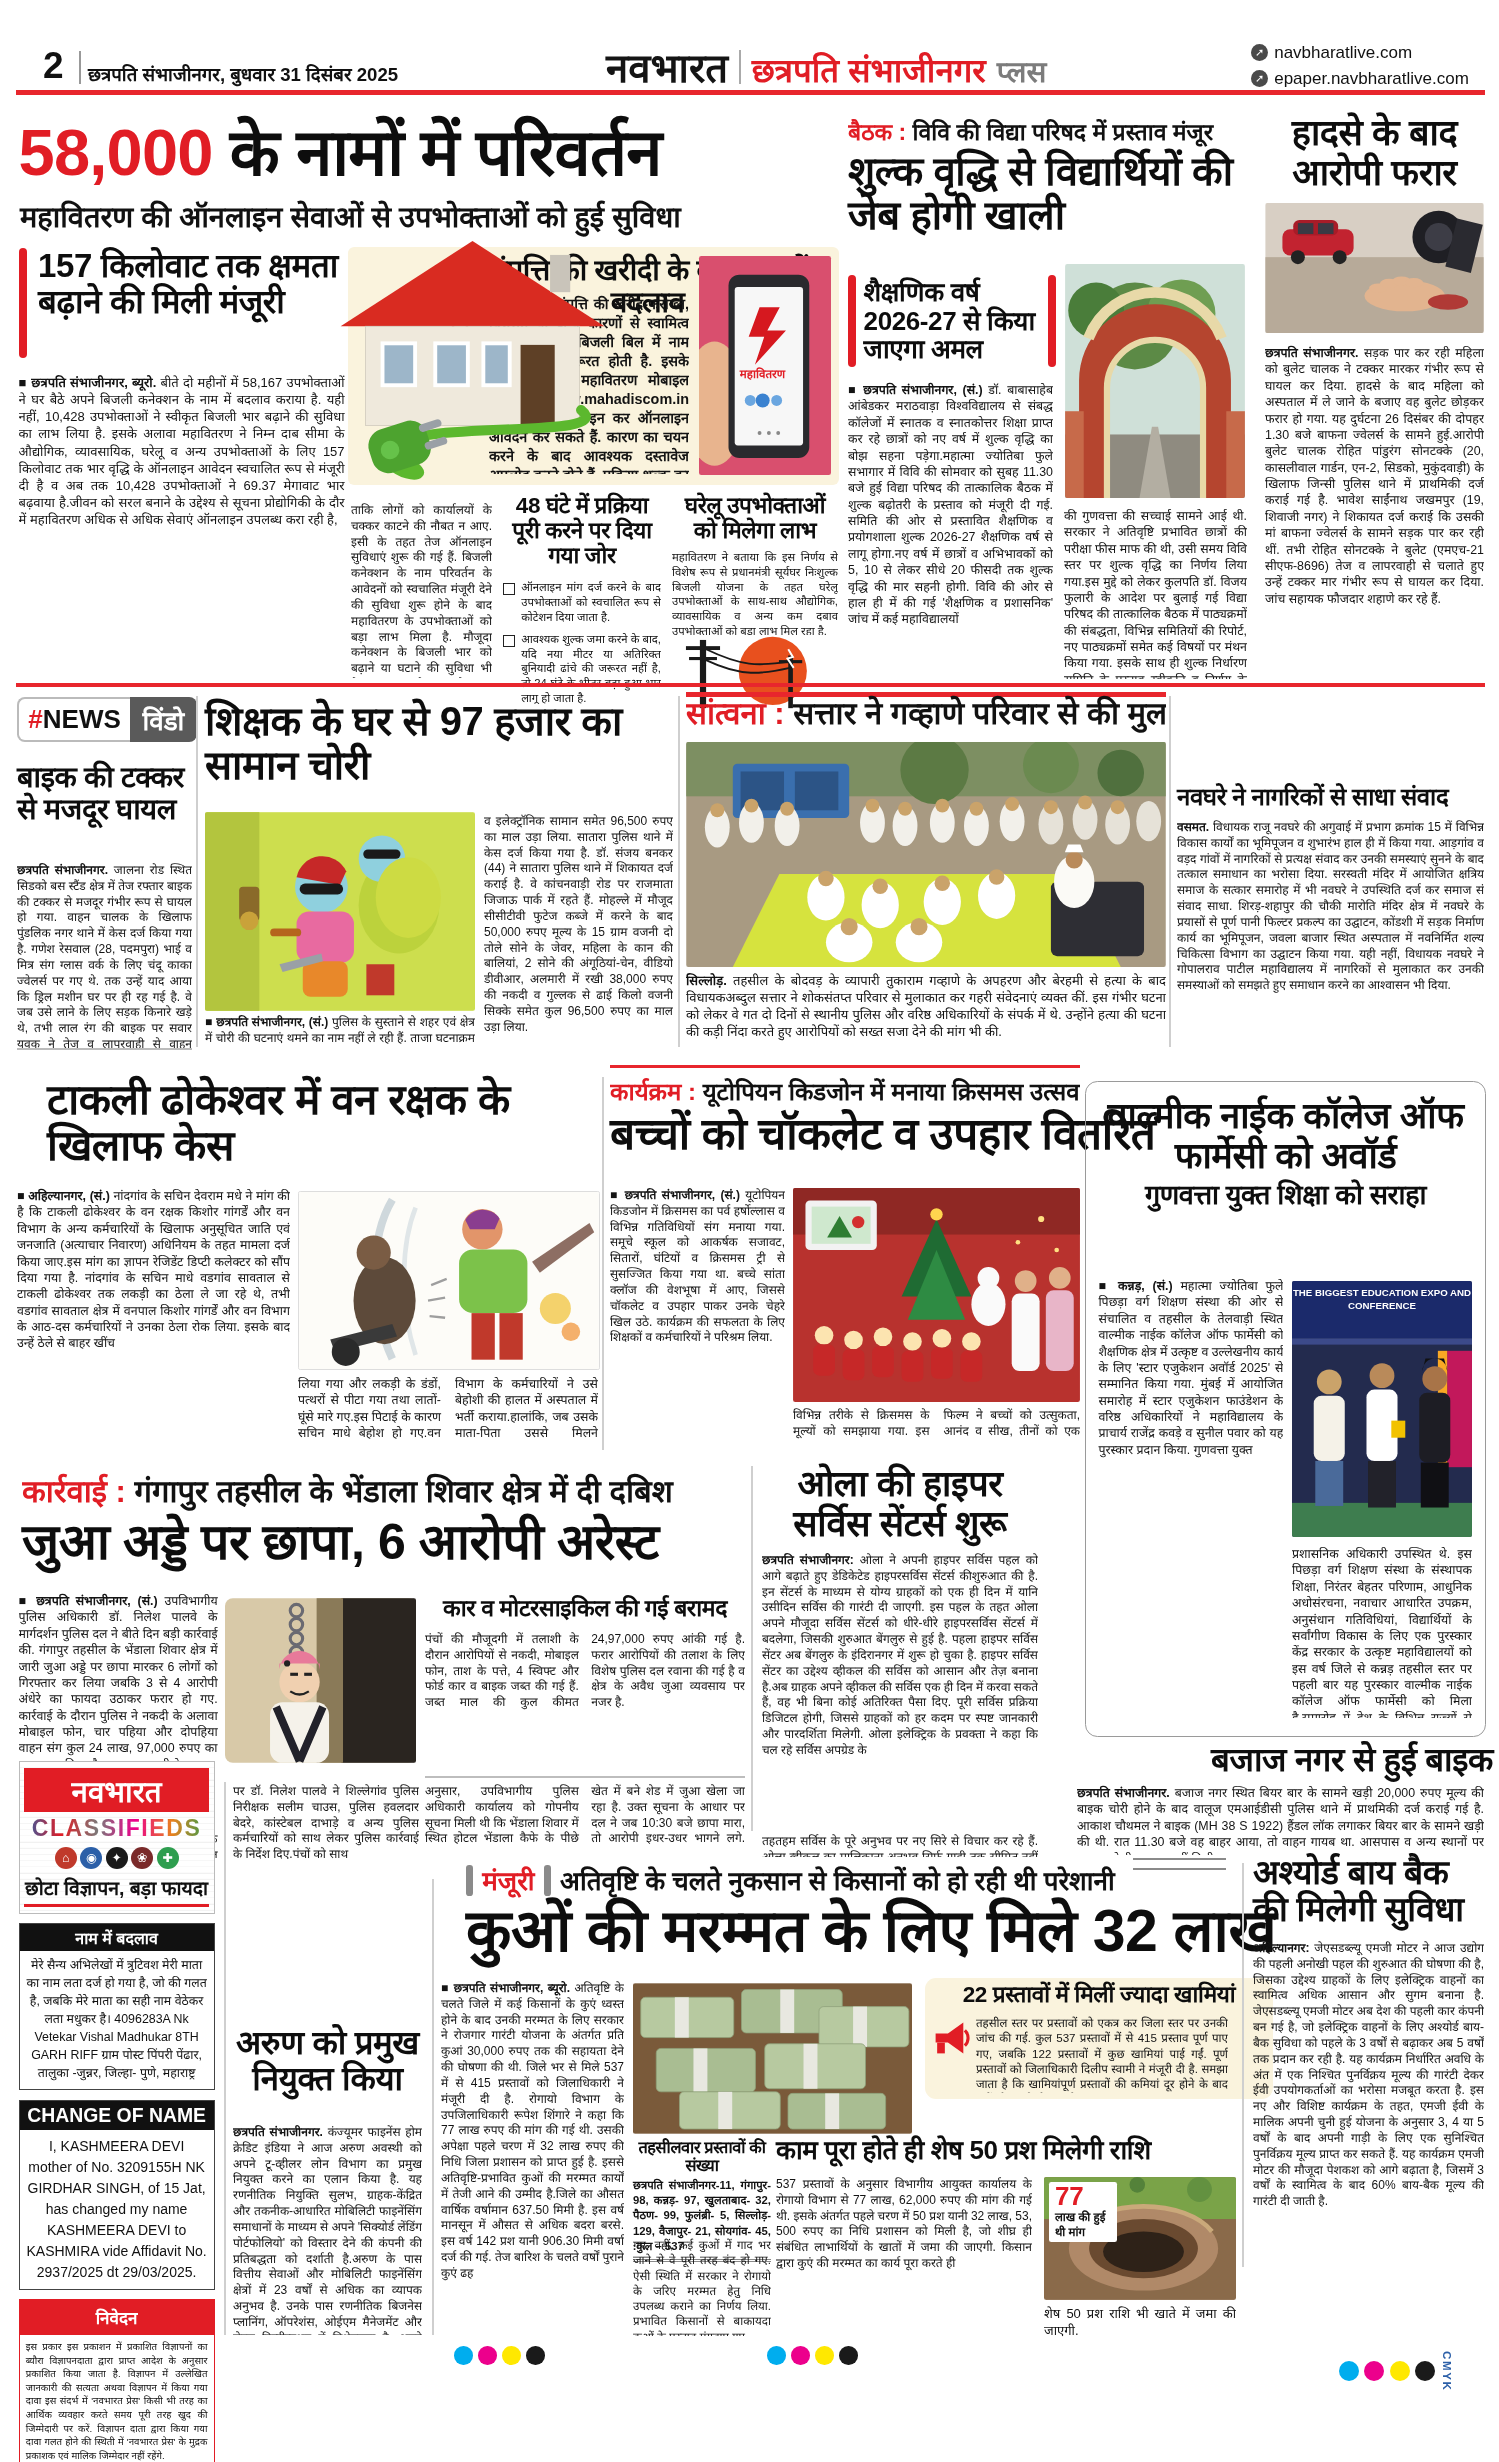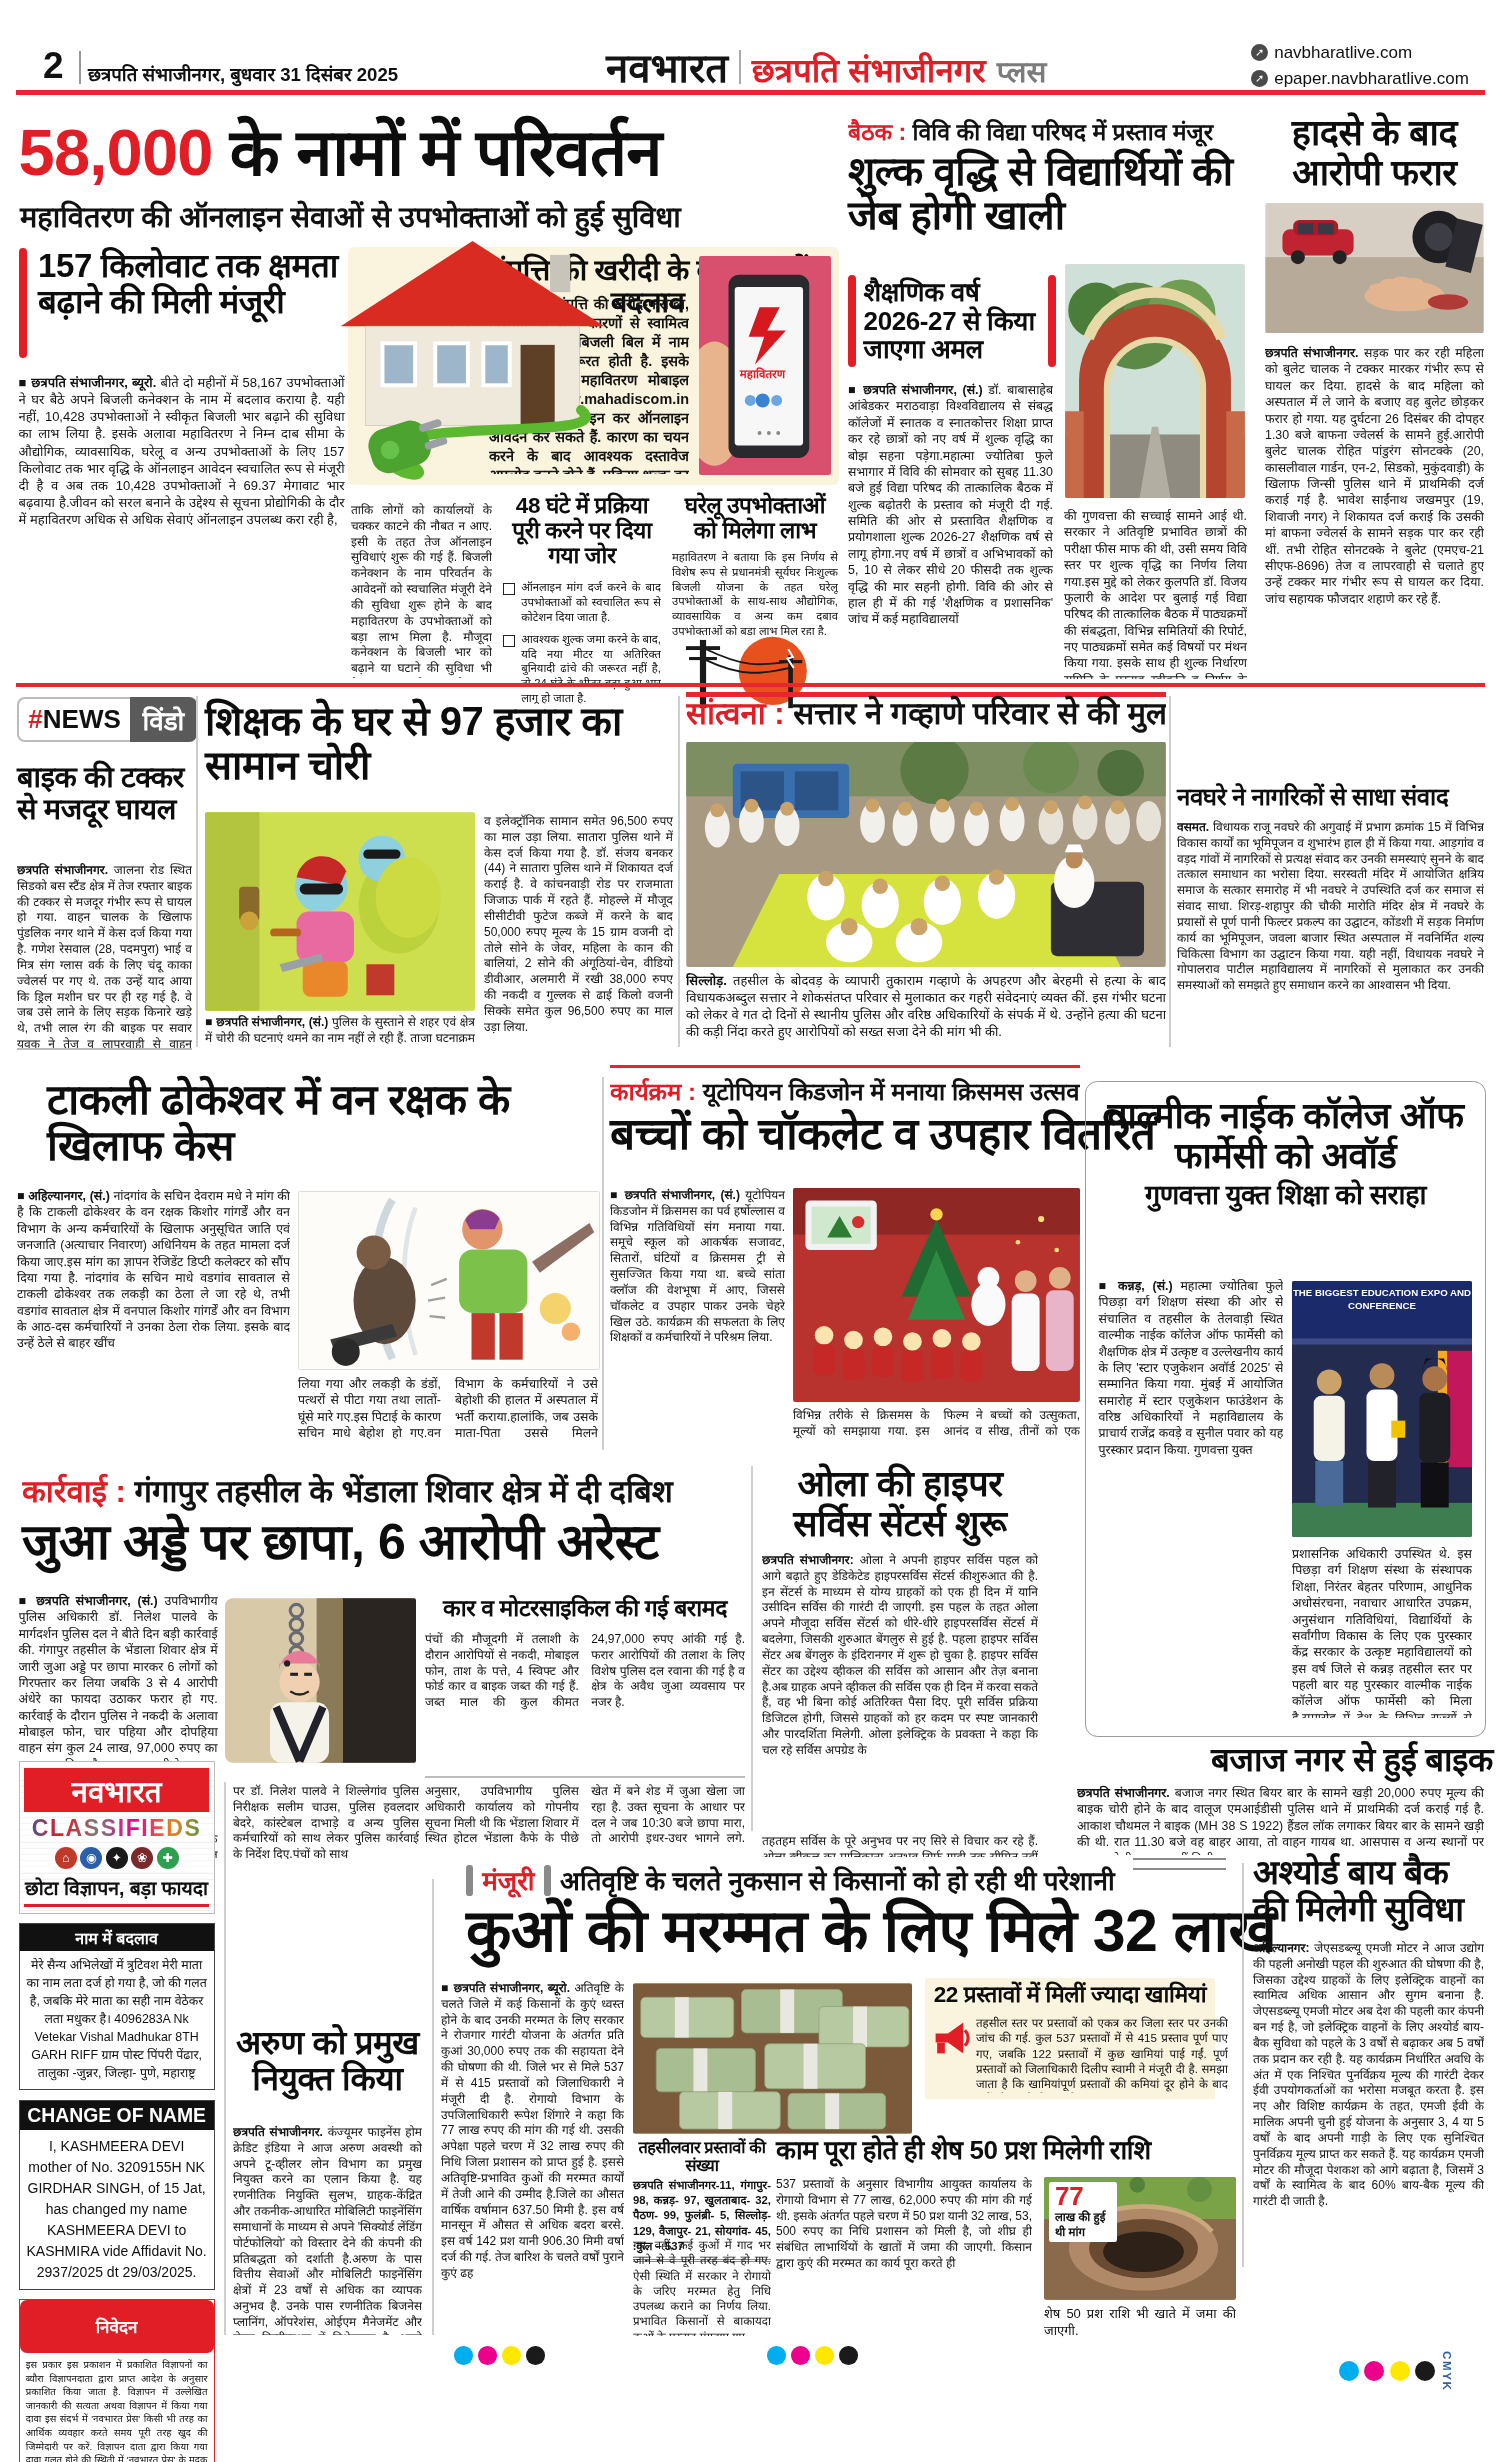--- a/index.html
+++ b/index.html
@@ -496,21 +496,21 @@
     </div>
     <div style="border:1.6px solid #444;margin-top:9.3px;">
       <div class="blkhdr" style="font-size:16px;padding:2.3px 0;">नाम में बदलाव</div>
       <div style="padding:6.2px;font-size:12.4px;line-height:1.45;text-align:center;">मेरे सैन्य अभिलेखों में त्रुटिवश मेरी माता का नाम लता दर्ज हो गया है, जो की गलत है, जबकि मेरे माता का सही नाम वेठेकर लता मधुकर है। 4096283A Nk Vetekar Vishal Madhukar 8TH GARH RIFF ग्राम पोस्ट पिंपरी पेंढार, तालुका -जुन्नर, जिल्हा- पुणे, महाराष्ट्र</div>
     </div>
     <div style="border:1.6px solid #444;margin-top:9.3px;">
       <div class="blkhdr" style="font-size:19.4px;padding:3.1px 0;">CHANGE OF NAME</div>
       <div style="padding:6.2px;font-size:14px;line-height:1.5;text-align:center;">I, KASHMEERA DEVI mother of No. 3209155H NK  GIRDHAR SINGH,  of 15 Jat, has changed my name KASHMEERA DEVI to KASHMIRA vide Affidavit No. 2937/2025 dt 29/03/2025.</div>
     </div>
     <div style="border:1.6px solid #e11d25;margin-top:9.3px;">
-      <div style="background:#e11d25;color:#fff;text-align:center;font-weight:bold;font-size:17px;padding:15px 0;border-radius:7px;">निवेदन</div>
+      <div style="background:#e11d25;color:#fff;text-align:center;font-weight:bold;font-size:17px;padding:6px 0;">निवेदन</div>
       <div style="padding:4.7px 6.2px 1.6px;font-size:9.7px;line-height:1.4;text-align:justify;">इस प्रकार इस प्रकाशन में प्रकाशित विज्ञापनों का ब्यौरा विज्ञापनदाता द्वारा प्राप्त आदेश के अनुसार प्रकाशित किया जाता है. विज्ञापन में उल्लेखित जानकारी की सत्यता अथवा विज्ञापन में किया गया दावा इस संदर्भ में 'नवभारत प्रेस' किसी भी तरह का आर्थिक व्यवहार करते समय पूरी तरह खुद की जिम्मेदारी पर करें. विज्ञापन दाता द्वारा किया गया दावा गलत होने की स्थिती में 'नवभारत प्रेस' के मुद्रक प्रकाशक एवं मालिक जिम्मेदार नहीं रहेंगे.</div>
 
     </div>
 
   </div>
   <div class="abs vline" style="left:224px;top:1782px;height:553px;"></div>
 
   <div class="abs hl centered" style="left:233px;top:2025px;width:189px;font-size:33px;">अरुण को प्रमुख नियुक्त किया</div>
   <div class="abs body" style="left:233px;top:2125px;width:189px;height:210px;font-size:12px;">
     <span class="b">छत्रपति संभाजीनगर.</span><span> कंज्यूमर फाइनेंस होम क्रेडिट इंडिया ने आज अरुण अवस्थी को अपने टू-व्हीलर लोन विभाग का प्रमुख नियुक्त करने का एलान किया है.  यह रणनीतिक नियुक्ति सुलभ, ग्राहक-केंद्रित और तकनीक-आधारित मोबिलिटी फाइनेंसिंग समाधानों के माध्यम से अपने 'सिक्योर्ड लेंडिंग पोर्टफोलियो' को विस्तार देने की कंपनी की प्रतिबद्धता को दर्शाती है.अरुण के पास वित्तीय सेवाओं और मोबिलिटी फाइनेंसिंग क्षेत्रों में 23 वर्षों से अधिक का व्यापक अनुभव है. उनके पास रणनीतिक बिजनेस प्लानिंग, ऑपरेशंस, ओईएम मैनेजमेंट और सेल्स डिस्ट्रीब्यूशन में विशेषज्ञता है. अपने करियर के दौरान, उन्होंने कई प्रतिष्ठित संस्थानों में नेतृत्व की भूमिकाएँ निभाई हैं, जहां उन्होंने रिटेल एसेट और मोबिलिटी सेगमेंट में विकास को गति देने में महत्वपूर्ण भूमिका निभाई. सीईओ विवेक सिंह ने कहा कि हमारे उपभोक्ता के लिए आर्थिक भागीदारी का एक महत्वपूर्ण साधन है.</span>
@@ -547,21 +547,21 @@
           <rect x="248" y="142" width="18" height="46" fill="#e8e8e0"></rect>
       </g>
     </svg>
   </div>
   <div class="abs" style="left:633px;top:2139px;width:138px;">
     <div class="hl centered" style="font-size:16.3px;">तहसीलवार प्रस्तावों की संख्या</div>
     <div class="b" style="font-size:11.3px;line-height:1.35;margin-top:3.1px;border-bottom:3.9px double #8a8a8a;padding-bottom:4.7px;text-align:justify;">छत्रपति संभाजीनगर-11, गंगापुर- 98, कन्नड़- 97, खुलताबाद- 32, पैठण- 99, फुलंब्री- 5, सिल्लोड़- 129, वैजापुर- 21, सोयगांव- 45, .कुल – 537</div>
   </div>
   <div class="abs body" style="left:633px;top:2237px;width:138px;height:99px;font-size:11.6px;">गए.  वहीं, कई कुओं में गाद भर जाने से वे पूरी तरह बंद हो गए. ऐसी स्थिति में सरकार ने रोगायो के जरिए मरम्मत हेतु निधि उपलब्ध कराने का निर्णय लिया. प्रभावित किसानों से बाकायदा कुओं के प्रस्ताव मंगवाए गए.</div>
 
-  <div class="abs cream" style="left:925px;top:1978px;width:290px;height:121px;border-radius:2px;">
+  <div class="abs cream" style="left:925px;top:1978px;width:348px;height:121px;border-radius:11px;">
     <div class="hl centered" style="font-size:22.5px;margin-top:4.7px;">22 प्रस्तावों में मिलीं ज्यादा खामियां</div>
     <svg class="abs" style="left:6.2px;top:40px;" width="40" height="40" viewBox="0 0 52 52">
       <polygon points="6,20 22,20 42,6 42,46 22,32 6,32" fill="#e11d25"></polygon>
       <rect x="8" y="32" width="10" height="14" fill="#e11d25"></rect>
       <path d="M44 16 a14 14 0 0 1 0 20" stroke="#e11d25" stroke-width="4" fill="none"></path>
     </svg>
     <div class="body" style="position:absolute;left:51px;top:37px;width:252px;height:78px;font-size:11.6px;">तहसील स्तर पर प्रस्तावों को एकत्र कर जिला स्तर पर उनकी जांच की गई. कुल 537 प्रस्तावों में से 415 प्रस्ताव पूर्ण पाए गए, जबकि 122 प्रस्तावों में कुछ खामियां पाई गईं. पूर्ण प्रस्तावों को जिलाधिकारी दिलीप स्वामी ने मंजूरी दी है. समझा जाता है कि खामियांपूर्ण प्रस्तावों की कमियां दूर होने के बाद उन्हें भी मंजूरी दी जाएगी.</div>
   </div>
 
   <div class="abs hl nowrap" style="left:776px;top:2136px;width:460px;font-size:26px;">काम पूरा होते ही शेष 50 प्रश मिलेगी राशि</div>

